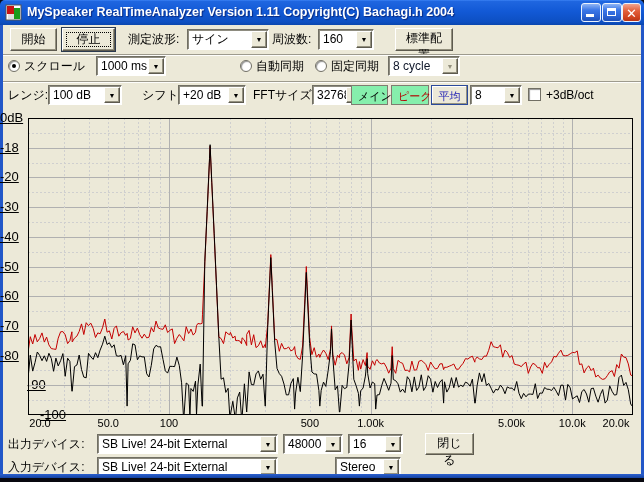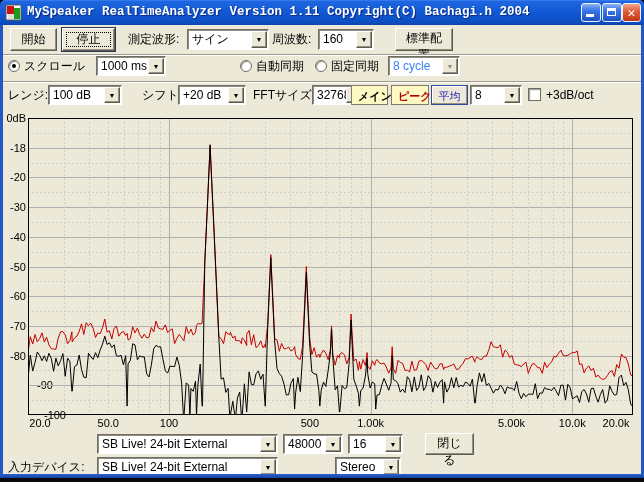--- a/index.html
+++ b/index.html
@@ -2,21 +2,21 @@
 <html><head>
 <meta charset="utf-8">
 <style>
   html,body{margin:0;padding:0;}
   body{width:644px;height:482px;overflow:hidden;background:#0a0a12;
        font-family:"Liberation Sans","DejaVu Sans",sans-serif;-webkit-font-smoothing:none;}
   .window{position:absolute;left:0;top:0;width:644px;height:482px;}
   .abs{position:absolute;}
   
   .titlebar{left:0;top:0;width:644px;height:25px;border-radius:5px 5px 0 0;
-    background:linear-gradient(180deg,#3b82f4 0%,#1f66e0 6%,#1259d6 45%,#0d4fc2 88%,#0a46ae 100%);font-family:Liberation Mono, monospace;}
+    background:linear-gradient(180deg,#3b82f4 0%,#1f66e0 6%,#1259d6 45%,#0d4fc2 88%,#0a46ae 100%);}
   .appicon{left:5px;top:4px;width:17px;height:17px;}
   .title-text{left:27px;top:0;height:25px;line-height:25px;color:#fff;font-weight:bold;
     font-size:12.5px;text-shadow:1px 1px 1px rgba(0,0,60,.55);white-space:nowrap;}
   .winbtn{top:3px;width:20px;height:19px;border-radius:3px;border:1px solid #eaf2fd;
     box-sizing:border-box;color:#fff;text-align:center;
     background:linear-gradient(180deg,#8fb4f4 0%,#3c78e8 35%,#2a62d2 75%,#1e50b8 100%);}
   .winbtn.close-b{background:linear-gradient(180deg,#f3a490 0%,#e3603c 40%,#cf431f 80%,#b73516 100%);}
   .glyph-min{position:absolute;left:4px;bottom:4px;width:8px;height:3px;background:#fff;}
   .glyph-max{position:absolute;left:4px;top:4px;width:9px;height:8px;border:1px solid #fff;border-top:3px solid #fff;box-sizing:border-box;}
   .glyph-x{font-size:13px;font-weight:bold;line-height:17px;}
@@ -34,36 +34,36 @@
     box-shadow:inset -1px -1px 0 #94917f;box-sizing:border-box;font-size:12px;color:#000;
     text-align:center;cursor:default;}
   .btn.default{box-shadow:inset -1px -1px 0 #94917f,0 0 0 1px #2b3a4f;}
   .btn.default::after{content:'';position:absolute;left:3px;right:3px;top:3px;bottom:3px;border:1px dotted #000;}
   .combo{background:#fff;border:1px solid;border-color:#716f64 #ffffff #ffffff #716f64;
     box-shadow:inset 1px 1px 0 #8e8c80;box-sizing:border-box;font-size:12px;}
   .combo .val{position:absolute;left:4px;top:0;bottom:0;line-height:18px;white-space:nowrap;overflow:hidden;}
   .combo .arrow{position:absolute;right:1px;top:1px;bottom:1px;width:16px;background:#ECE9D8;
     border:1px solid;border-color:#ffffff #5d5a4f #5d5a4f #ffffff;box-shadow:inset -1px -1px 0 #94917f;
     font-size:7px;line-height:16px;text-align:center;color:#000;box-sizing:border-box;}
-  .combo.disabled .val{color:#3b82f6;}
+  .combo.disabled .val{color:#0f172a;}
   .combo.disabled .arrow{color:#94917f;}
   .radio{width:12px;height:12px;border-radius:50%;background:#fff;border:1px solid #716f64;
     box-shadow:inset 1px 1px 1px rgba(64,64,64,.55);box-sizing:border-box;}
   .radio.on::after{content:'';position:absolute;left:3px;top:3px;width:4px;height:4px;border-radius:50%;background:#000;}
   .check{width:13px;height:13px;background:#fff;border:1px solid #716f64;
     box-shadow:inset 1px 1px 1px rgba(64,64,64,.55);box-sizing:border-box;}
   .tbtn{box-sizing:border-box;font-size:11px;text-align:center;line-height:18px;white-space:nowrap;}
-  .tbtn.lit{background:#fef9c3;border:1px solid #7f7c70;font-weight:bold;}
+  .tbtn.lit{background:#86efac;border:1px solid #7f7c70;}
   .tbtn.avg{background:#ECE9D8;border:1px solid #2b4a9b;box-shadow:inset -1px -1px 0 #94917f,inset 1px 1px 0 #fff;}
   .t-main{color:#000;} .t-peak{color:#b40000;} .t-avg{color:#2121b4;}
   
   .chartbg{left:3px;top:112px;width:638px;height:319px;background:#ECE9D8;}
   #plotwrap{left:28px;top:118px;width:605px;height:297px;}
   svg{display:block;}
-  .ylab{position:absolute;left:0;width:26px;text-align:right;font-size:11px;color:#000;height:12px;line-height:12px;}
+  .ylab{position:absolute;left:0;width:26px;text-align:left;font-size:13px;color:#000;height:12px;line-height:12px;text-decoration:underline;}
   .xlab{position:absolute;top:0;transform:translateX(-50%);font-size:11px;color:#000;white-space:nowrap;}
   #xlabels{left:0;top:417px;width:644px;height:13px;}
   #ylabels{left:0;top:0;width:27px;height:431px;}
 </style>
 </head>
 <body>
 
 <div class="window">
 
   <div class="abs titlebar">
@@ -215,20 +215,21 @@
       <span class="xlab" style="left: 40px;">20.0</span>
       <span class="xlab" style="left: 108.251px;">50.0</span>
       <span class="xlab" style="left: 168.959px;">100</span>
       <span class="xlab" style="left: 309.918px;">500</span>
       <span class="xlab" style="left: 370.626px; text-align: right;">1.00k</span>
       <span class="xlab" style="left: 511.585px;">5.00k</span>
       <span class="xlab" style="left: 572.292px;">10.0k</span>
       <span class="xlab" style="left: 616px;">20.0k</span>
     </div>
 
+  <span class="abs lbl" style="left:8px;top:434px;line-height:20px">出力デバイス:</span>
   <div class="abs combo" style="left:97px;top:434px;width:181px;height:20px">
     <span class="val">SB Live! 24-bit External</span>
     <span class="arrow">▼</span>
   </div>
   <div class="abs combo" style="left:283px;top:434px;width:60px;height:20px">
     <span class="val">48000</span>
     <span class="arrow">▼</span>
   </div>
   <div class="abs combo" style="left:348px;top:434px;width:55px;height:20px">
     <span class="val">16</span>

